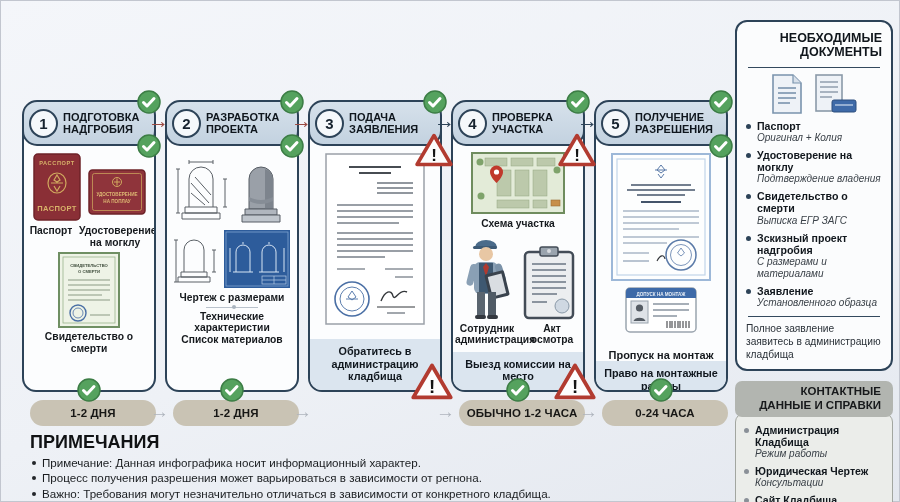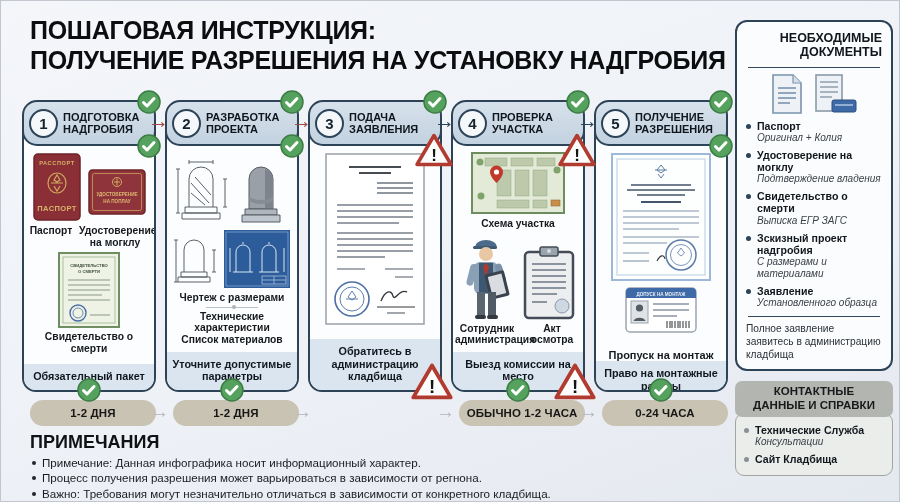--- a/index.html
+++ b/index.html
@@ -58,45 +58,41 @@
   .docs-rule { border:none; border-top:1.5px solid #33495e; margin:7px 2px 6px; }
   .docs-icons { display:flex; justify-content:center; gap:10px; margin:2px 0 6px; }
   .docs-list { list-style:none; }
   .docs-list li { position:relative; padding-left:11px; margin-bottom:5px; }
   .docs-list li::before { content:""; position:absolute; left:0; top:4px; width:5px; height:5px; border-radius:50%; background:#2d4358; }
   .d-lbl { font-weight:800; font-size:10.6px; line-height:1.15; color:#11171d; }
   .d-sub { font-size:10px; line-height:1.2; color:#3a4148;font-style:italic; }
   .docs-foot { font-size:10.2px; line-height:1.25; color:#2a3138; margin-top:2px; }
   .contacts { margin-top:10px; }
   .contacts-hdr {
-    background:#b2b5b0; border-radius:7px; padding:4px 12px 5px; text-align:center;
+    background:#b2b5b0; border-radius:7px; padding:4px 12px 5px; text-align:right;
     font-weight:800; font-size:11.5px; line-height:1.15; color:#17191b; position:relative; z-index:2;
   }
   .contacts-box {
     background:#ebedea; border:1.5px solid #a2a6a0; border-radius:9px;
     margin-top:-4px; padding:10px 8px 5px 8px; position:relative; z-index:1;
   }
   .contacts-box li::before { background:#8a9098; }
   
   .notes { position:absolute; left:30px; top:432px; }
   .notes-title { font-weight:800; font-size:18px; color:#101214; margin-bottom:2px; }
   .notes-list { list-style:none; }
   .notes-list li { position:relative; padding-left:12px; font-size:11.6px; line-height:1.32; color:#1a1d20; }
   .notes-list li::before { content:""; position:absolute; left:2px; top:6px; width:4px; height:4px; border-radius:50%; background:#23262a; }
   .art { display:block; }
 </style>
 </head>
 <body>
 
 <div id="page">
 
-  <div class="title">
-    <div>ПОШАГОВАЯ ИНСТРУКЦИЯ:</div>
-    <div>ПОЛУЧЕНИЕ РАЗРЕШЕНИЯ НА УСТАНОВКУ НАДГРОБИЯ</div>
-  </div>
 
   <div class="cols">
 
     <div class="col">
       <div class="step-header">
         <div class="step-num">1</div>
         <div class="step-title">ПОДГОТОВКА НАДГРОБИЯ</div>
       </div>
       <svg class="check hdr-top" viewBox="0 0 24 24">
           <circle cx="12" cy="12" r="11" fill="#55a25e" stroke="#3c7d45" stroke-width="1.5"></circle>
@@ -141,21 +137,20 @@
               <line x1="10" y1="38" x2="52" y2="38"></line>
                 <line x1="10" y1="43" x2="44" y2="43"></line>
               <line x1="10" y1="48" x2="52" y2="48"></line>
             </g>
             <circle cx="20" cy="61" r="8" fill="none" stroke="#4a6fa5" stroke-width="1.4"></circle>
             <circle cx="20" cy="61" r="5" fill="none" stroke="#4a6fa5" stroke-width="0.8"></circle>
             <line x1="32" y1="63" x2="52" y2="63" stroke="#8b9a84" stroke-width="1"></line>
           </svg>
           <div class="lbl" style="margin-top:3px; width:90px">Свидетельство о смерти</div>
         </div>
-        <div class="card-foot">Обязательный пакет</div>
       </div>
       <svg class="check bot-center" viewBox="0 0 24 24">
           <circle cx="12" cy="12" r="11" fill="#55a25e" stroke="#3c7d45" stroke-width="1.5"></circle>
           <path d="M6.5 12.5l3.5 3.5 7-7.5" stroke="#fff" stroke-width="3" fill="none" stroke-linecap="round" stroke-linejoin="round"></path>
         </svg>
       <div class="tl-pill">1-2 ДНЯ</div>
       <span class="tl-arrow">→</span>
     </div>
 
     <div class="col">
@@ -228,21 +223,20 @@
                   <line x1="38" y1="50" x2="62" y2="50"></line>
                   <line x1="50" y1="46" x2="50" y2="54"></line>
               </g>
             </svg>
           </div>
           <div class="lbl" style="margin-top:4px">Чертеж с размерами</div>
           <div class="divdot"></div>
           <div class="lbl">Технические характеристии</div>
           <div class="lbl">Список материалов</div>
         </div>
-        <div class="card-foot">Уточните допустимые параметры</div>
       </div>
       <svg class="check bot-center" viewBox="0 0 24 24">
           <circle cx="12" cy="12" r="11" fill="#55a25e" stroke="#3c7d45" stroke-width="1.5"></circle>
           <path d="M6.5 12.5l3.5 3.5 7-7.5" stroke="#fff" stroke-width="3" fill="none" stroke-linecap="round" stroke-linejoin="round"></path>
         </svg>
       <div class="tl-pill">1-2 ДНЯ</div>
       <span class="tl-arrow">→</span>
     </div>
 
     <div class="col">
@@ -518,21 +512,25 @@
       </ul>
       <hr class="docs-rule">
       <div class="docs-foot">Полное заявление заявитесь в администрацию кладбища</div>
     </div>
 
     <div class="contacts">
       <div class="contacts-hdr">КОНТАКТНЫЕ ДАННЫЕ И СПРАВКИ</div>
       <div class="contacts-box">
         <ul class="docs-list">
           <li>
-            <div class="d-lbl">Технические Служба</div>
+            <div class="d-lbl">Администрация Кладбища</div>
+            <div class="d-sub">Режим работы</div>
+          </li>
+          <li>
+            <div class="d-lbl">Юридическая Чертеж</div>
             <div class="d-sub">Консультации</div>
           </li>
           <li>
             <div class="d-lbl">Сайт Кладбища</div>
 
           </li>
 
         </ul>
       </div>
     </div>

